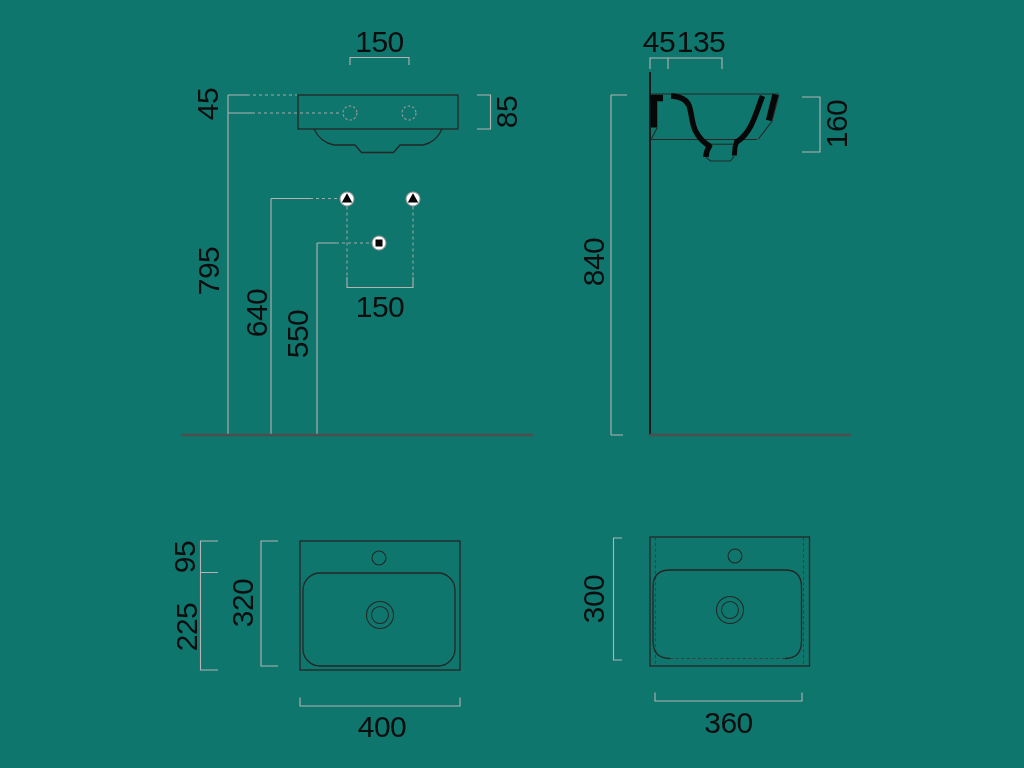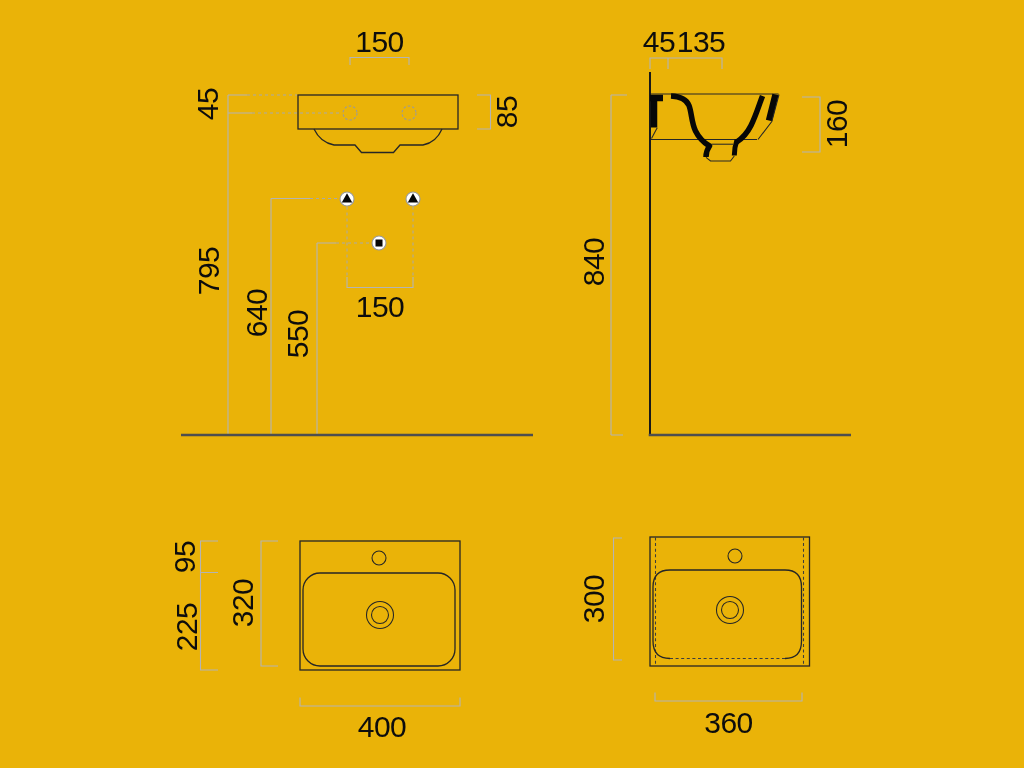--- a/index.html
+++ b/index.html
@@ -1,16 +1,16 @@
 <!DOCTYPE html>
 <html><head>
 <meta charset="utf-8">
 <style>
   html,body{margin:0;padding:0;background:#fff;}
-  #stage{position:relative;width:1024px;height:768px;background:#eab308;overflow:hidden;}
+  #stage{position:relative;width:1024px;height:768px;background:#0f766e;overflow:hidden;}
   svg{display:block;}
   svg text{
     font-family:"Liberation Sans", sans-serif;
     font-size:30px;
     fill:#0d0d0d;
     letter-spacing:-0.5px;
   }
   .obj    {stroke:#262626;stroke-width:1.3;fill:none;}
   .objthin{stroke:#262626;stroke-width:1.05;fill:none;}
   .thick  {stroke:#070707;fill:none;}

